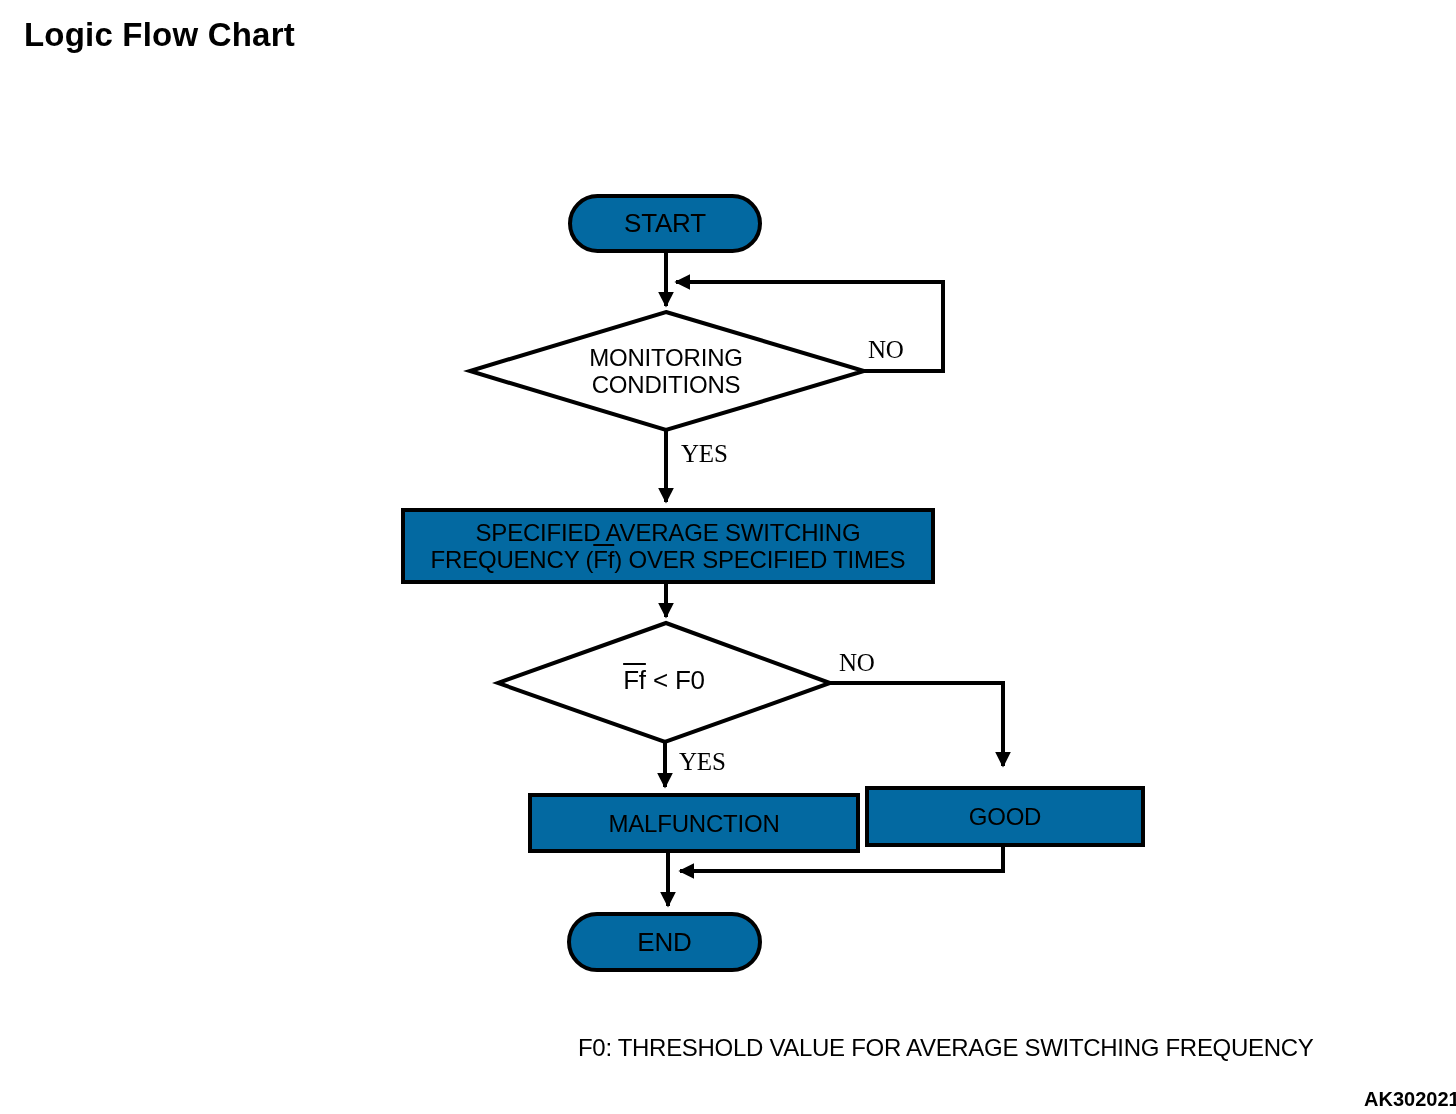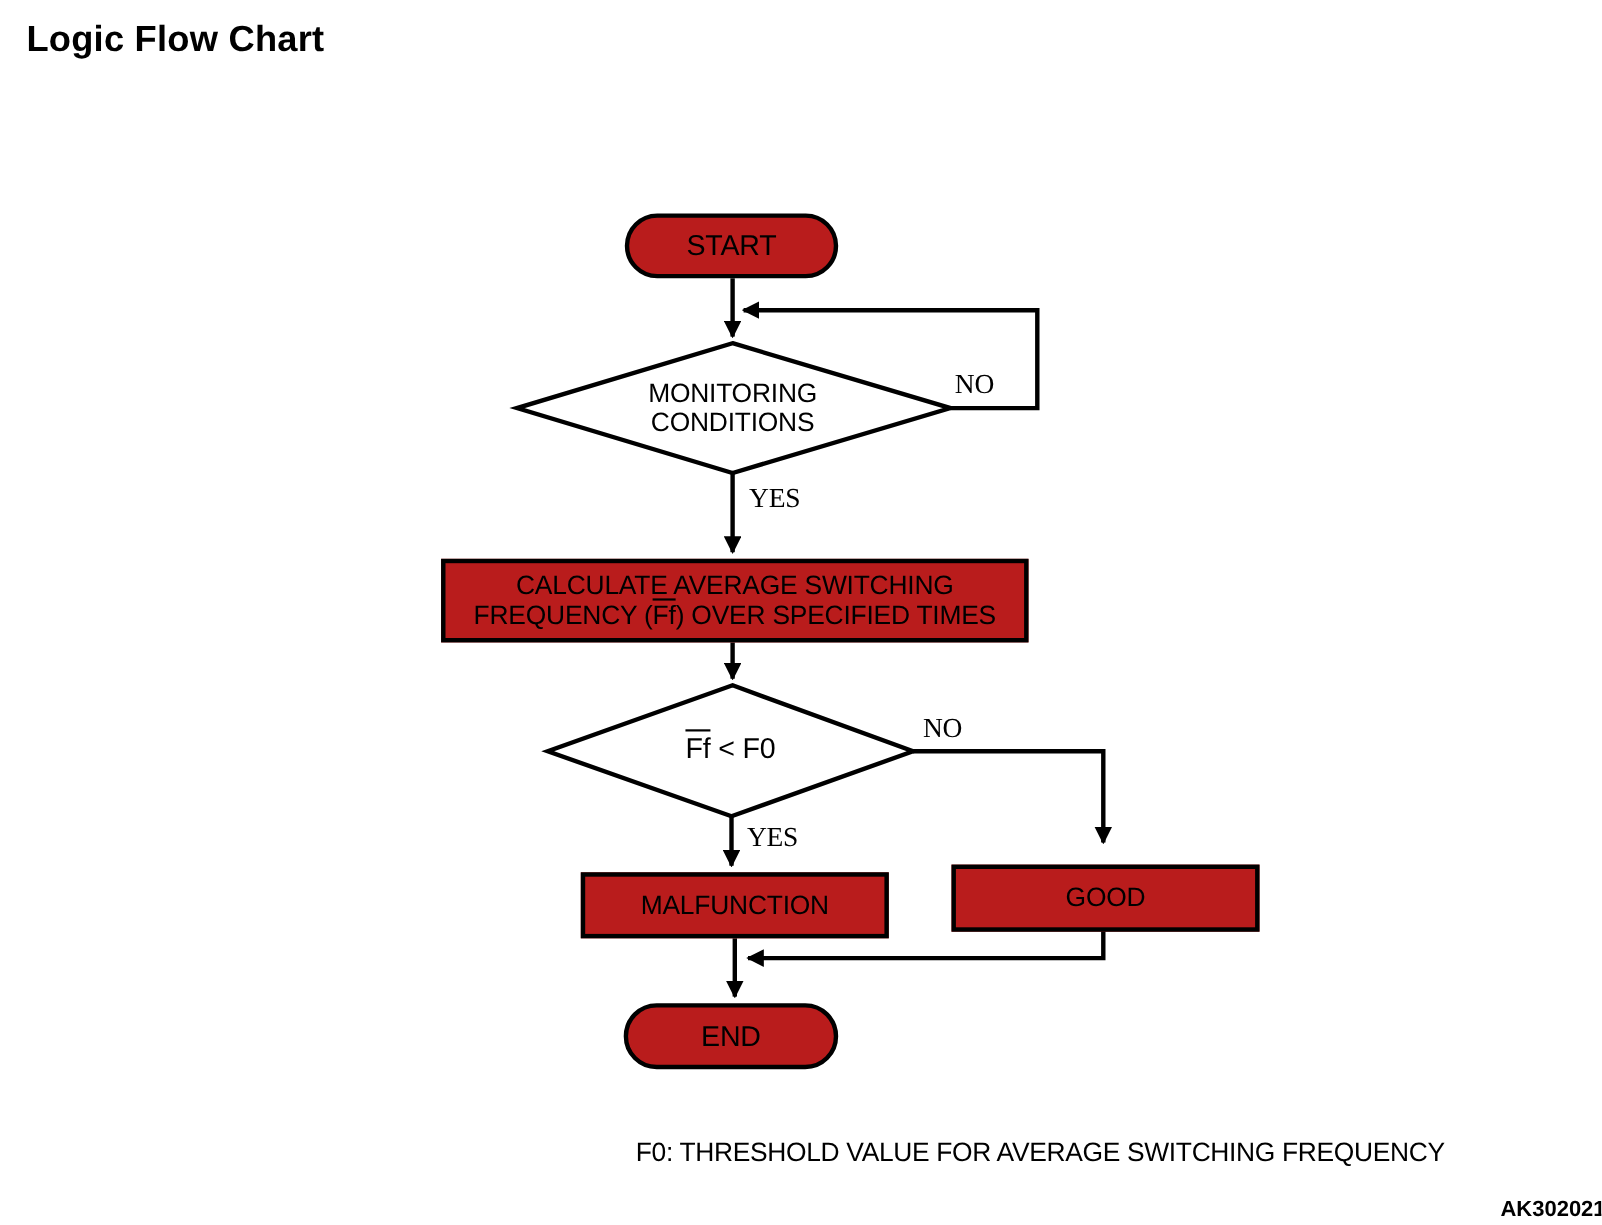--- a/index.html
+++ b/index.html
@@ -11,21 +11,21 @@
   }
   .page { position:relative; width:1456px; height:1114px; background:#fff; overflow:hidden; }
   .title {
     position:absolute; left:24px; top:16px;
     font-size:33px; font-weight:bold; letter-spacing:0.2px;
   }
   svg.flow { position:absolute; left:0; top:0; }
   .node {
     position:absolute; display:flex; flex-direction:column;
     align-items:center; justify-content:center;
-    text-align:center; background:#b91c1c; border:4px solid #000;
+    text-align:center; background:#0369a1; border:4px solid #000;
     font-size:24px; line-height:27px; letter-spacing:-0.2px;
   }
   .terminator { border-radius:30px; font-size:26px; }
   .dtext {
     position:absolute; text-align:center;
     font-size:24px; line-height:27px; letter-spacing:-0.2px;
   }
   .cond { font-size:26px; }
   .elabel { position:absolute; font-size:25px; letter-spacing:-0.2px;font-family:Liberation Serif, serif; }
   .ovl { text-decoration:overline; text-decoration-thickness:2px; }
@@ -62,31 +62,31 @@
   <div class="node terminator" style="left:568px; top:194px; width:194px; height:59px;">
     <span>START</span>
   </div>
 
   <div class="dtext" style="left:496px; top:344px; width:340px;">
     <div>MONITORING</div>
     <div>CONDITIONS</div>
   </div>
 
   <div class="node" style="left:401px; top:508px; width:534px; height:76px;">
-    <div>CALCULATE AVERAGE SWITCHING</div>
+    <div>SPECIFIED AVERAGE SWITCHING</div>
     <div><span>FREQUENCY (</span><span class="ovl">Ff</span><span>) OVER SPECIFIED TIMES</span></div>
   </div>
 
   <div class="dtext cond" style="left:564px; top:667px; width:200px;"><span class="ovl">Ff</span><span> &lt; F0</span></div>
 
   <div class="node" style="left:865px; top:772px; width:280px; height:61px;margin-top:14px;">
     <span>GOOD</span>
   </div>
 
-  <div class="node" style="left:528px; top:793px; width:280px; height:60px;">
+  <div class="node" style="left:528px; top:793px; width:332px; height:60px;">
     <span>MALFUNCTION</span>
   </div>
 
   <div class="node terminator" style="left:567px; top:912px; width:195px; height:60px;">
     <span>END</span>
   </div>
 
   <div class="elabel" style="left:868px; top:336px;">NO</div>
   <div class="elabel" style="left:681px; top:440px;">YES</div>
   <div class="elabel" style="left:839px; top:649px;">NO</div>

